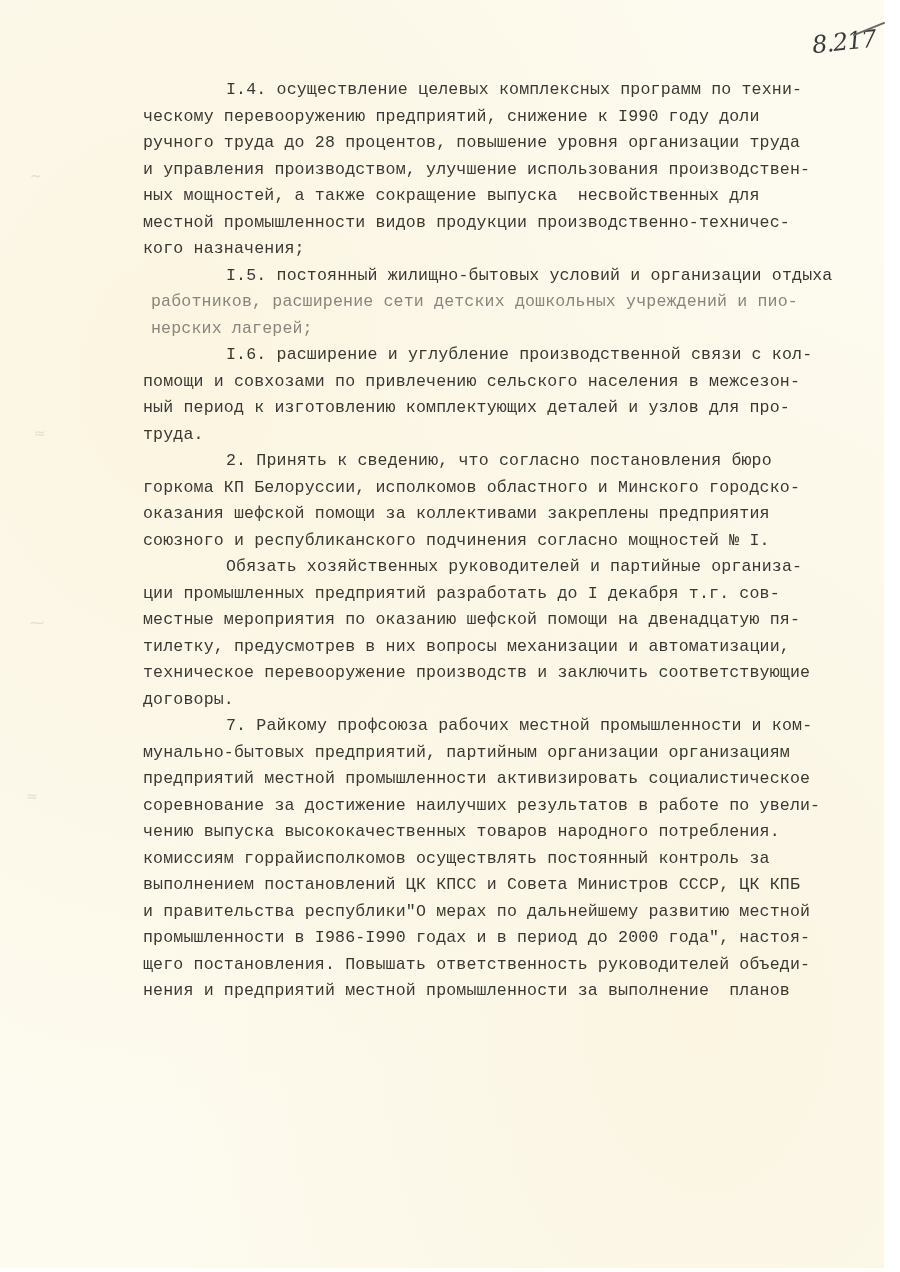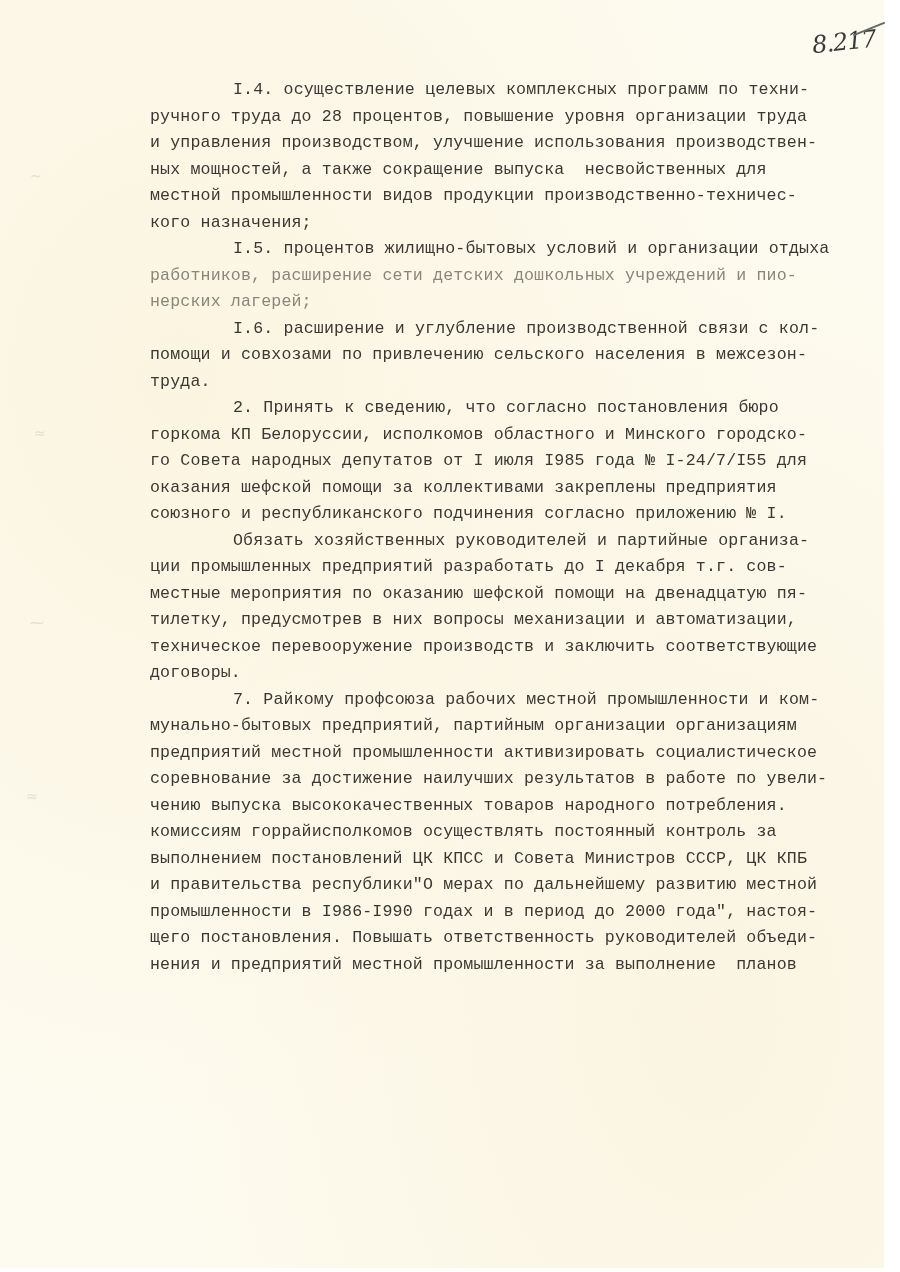--- a/index.html
+++ b/index.html
@@ -24,31 +24,31 @@
     color: #3a3a3a;
     transform: rotate(-6deg);
     letter-spacing: -1px;
   }
   .folio-stroke {
     position: absolute; left: 852px; top: 28px;
     width: 34px; height: 2px; background: #6a6a6a;
     transform: rotate(-22deg);
   }
   .text {
-    position: absolute; left: 150px; top: 77px;
+    position: absolute; left: 143px; top: 77px;
     width: 740px;
     font-family: "Liberation Mono", "DejaVu Sans Mono", monospace;
     font-size: 16.6px;
     line-height: 26.5px;
     color: #3b3833;
     letter-spacing: 0.15px;
   }
   .line { white-space: pre; height: 26.5px; }
   .indent { padding-left: 83px; }
-  .faint { color: #8a857c; }
+  .faint { color: #8a857c; margin-left: 8px; }
   .mark {
     position: absolute;
     font-family: "DejaVu Sans", sans-serif;
     color: #e6dccb;
     font-size: 14px;
   }
 </style>
 </head>
 <body>
 
@@ -58,45 +58,46 @@
 
   <span class="mark" style="left:30px;top:168px;">~</span>
   <span class="mark" style="left:34px;top:425px;">≈</span>
   <span class="mark" style="left:30px;top:615px;">⁓</span>
   <span class="mark" style="left:26px;top:788px;">≈</span>
 
   <div class="text">
 
     <div>
       <div class="line indent">I.4. осуществление целевых комплексных программ по техни-</div>
+      <div class="line">ческому перевооружению предприятий, снижение к I990 году доли</div>
       <div class="line">ручного труда до 28 процентов, повышение уровня организации труда</div>
       <div class="line">и управления производством, улучшение использования производствен-</div>
       <div class="line">ных мощностей, а также сокращение выпуска  несвойственных для</div>
       <div class="line">местной промышленности видов продукции производственно-техничес-</div>
       <div class="line">кого назначения;</div>
     </div>
 
     <div>
-      <div class="line indent">I.5. процентов жилищно-бытовых условий и организации отдыха</div>
+      <div class="line indent">I.5. постоянный жилищно-бытовых условий и организации отдыха</div>
       <div class="line faint">работников, расширение сети детских дошкольных учреждений и пио-</div>
       <div class="line faint">нерских лагерей;</div>
     </div>
 
     <div>
       <div class="line indent">I.6. расширение и углубление производственной связи с кол-</div>
       <div class="line">помощи и совхозами по привлечению сельского населения в межсезон-</div>
+      <div class="line">ный период к изготовлению комплектующих деталей и узлов для про-</div>
       <div class="line">труда.</div>
     </div>
 
     <div>
       <div class="line indent">2. Принять к сведению, что согласно постановления бюро</div>
       <div class="line">горкома КП Белоруссии, исполкомов областного и Минского городско-</div>
-      <div class="line">го Совета народных депутатов от I июля I985 года № I-24/7/I55 для</div>
       <div class="line">оказания шефской помощи за коллективами закреплены предприятия</div>
-      <div class="line">союзного и республиканского подчинения согласно приложению № I.</div>
+      <div class="line">союзного и республиканского подчинения согласно мощностей № I.</div>
     </div>
 
     <div>
       <div class="line indent">Обязать хозяйственных руководителей и партийные организа-</div>
       <div class="line">ции промышленных предприятий разработать до I декабря т.г. сов-</div>
       <div class="line">местные мероприятия по оказанию шефской помощи на двенадцатую пя-</div>
       <div class="line">тилетку, предусмотрев в них вопросы механизации и автоматизации,</div>
       <div class="line">техническое перевооружение производств и заключить соответствующие</div>
       <div class="line">договоры.</div>
     </div>

